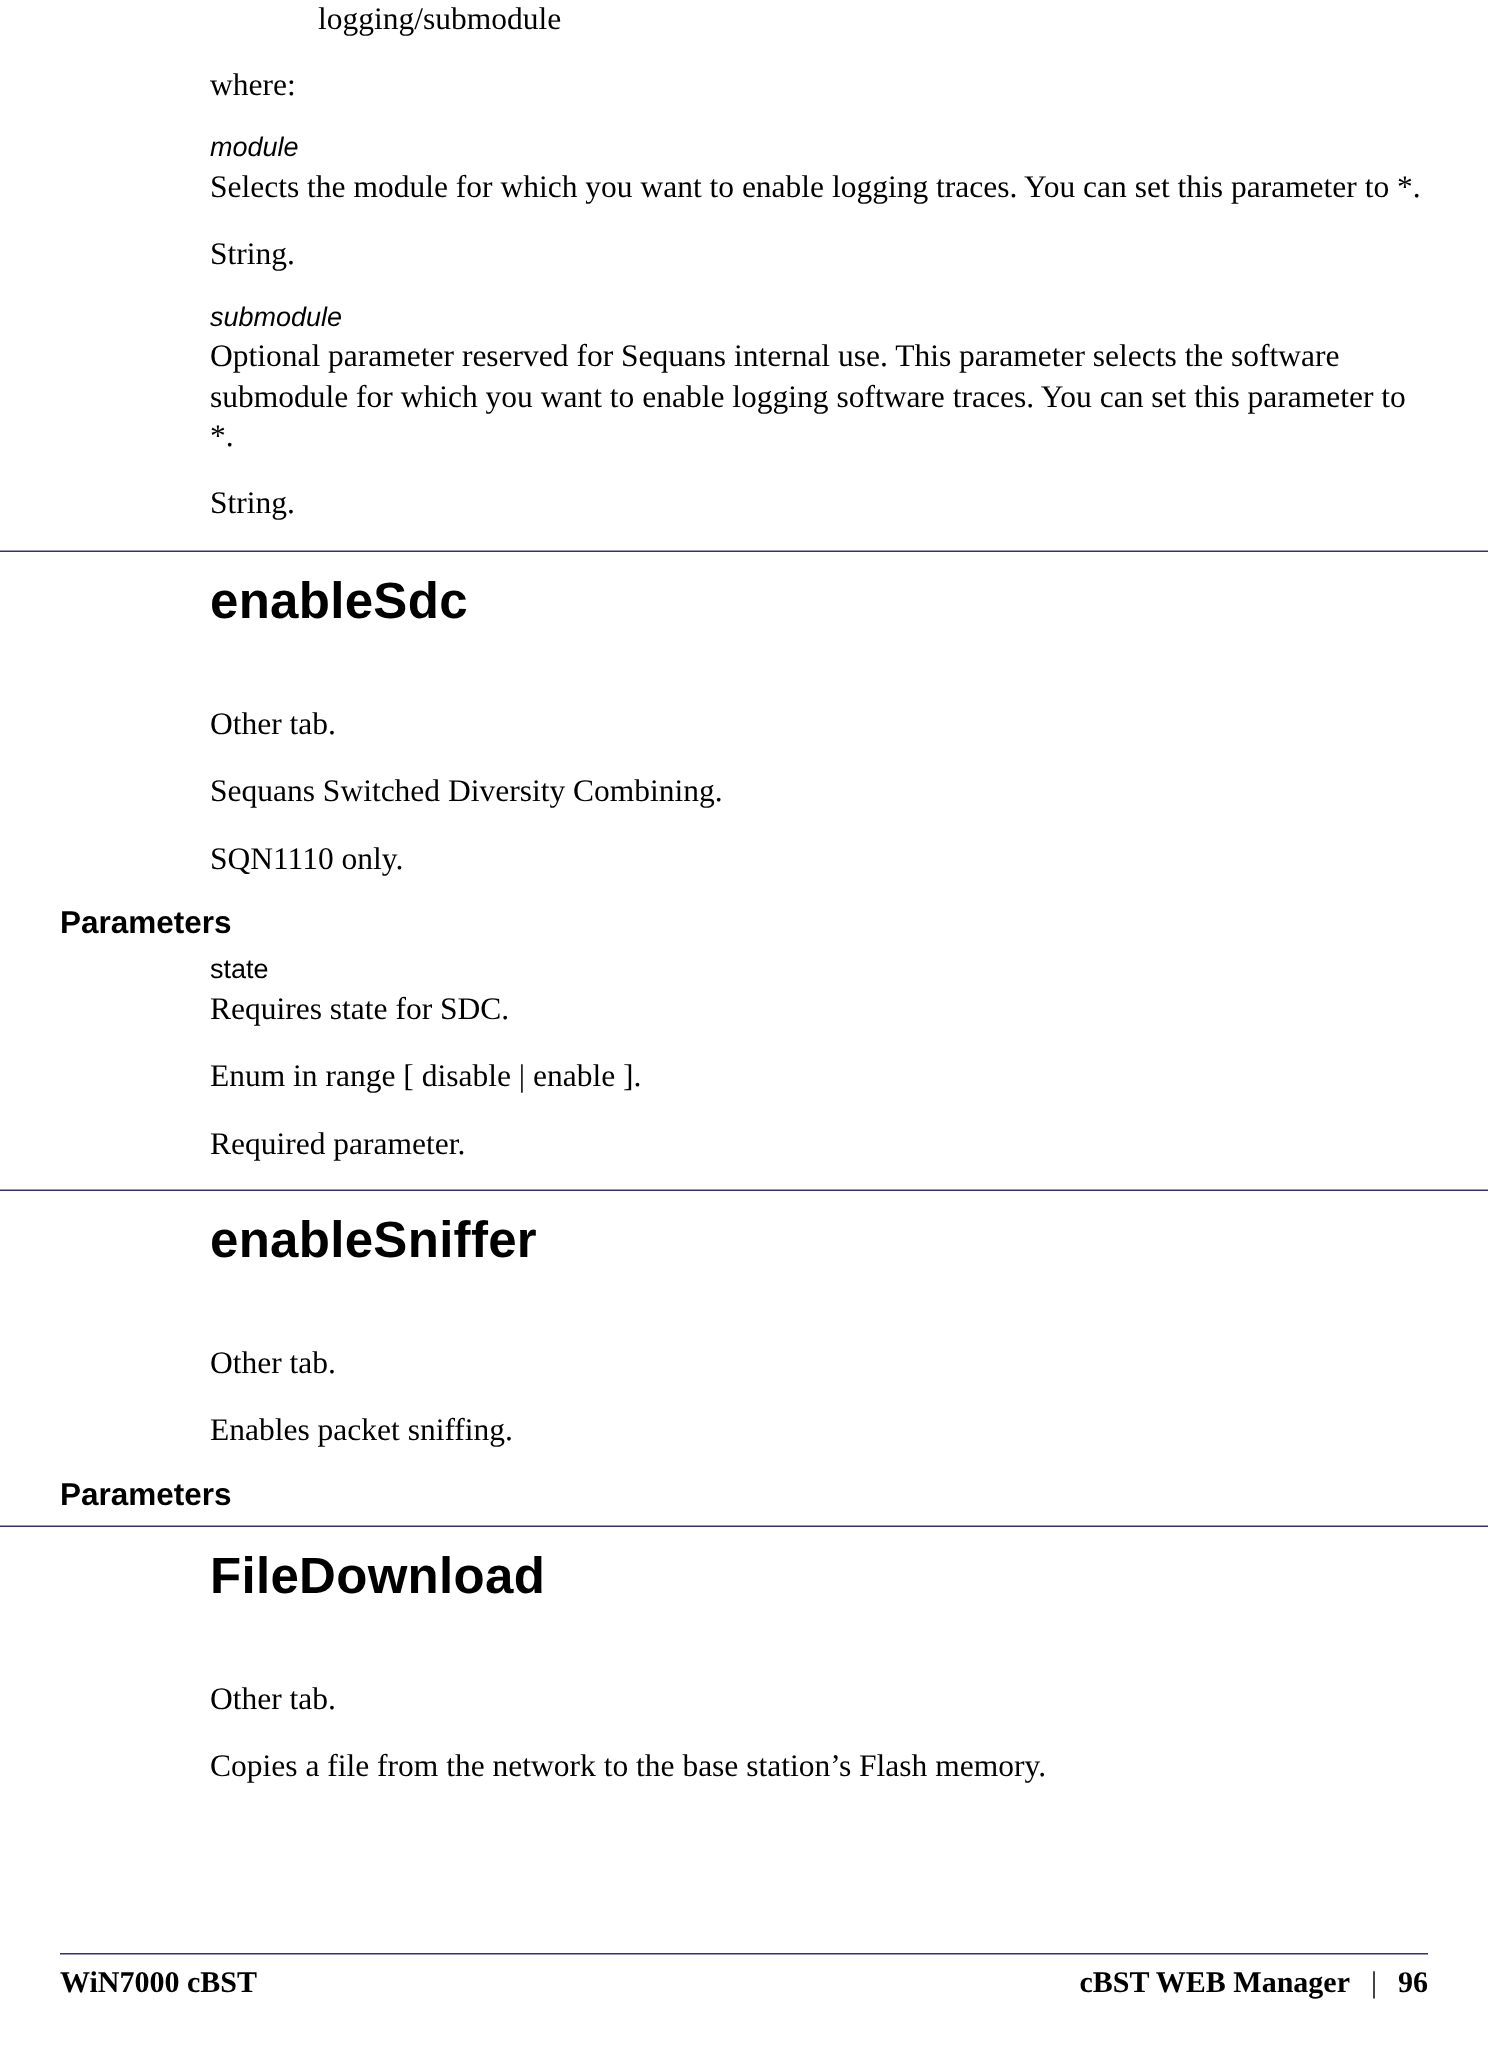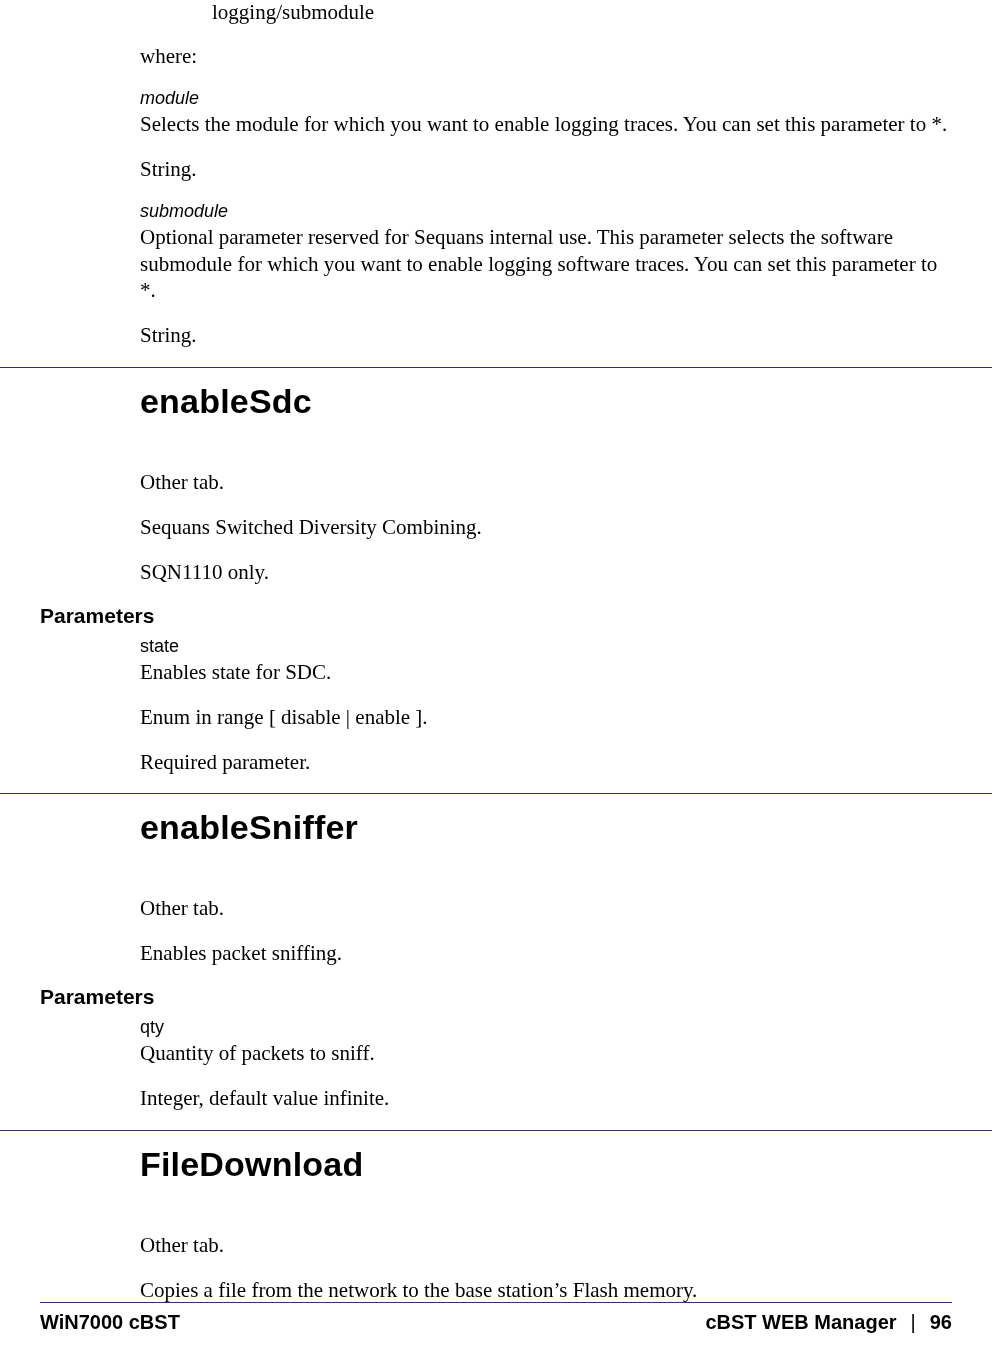--- a/index.html
+++ b/index.html
@@ -67,21 +67,21 @@
   }
   .section-gap-before { margin-top: 8px; }
   .section-gap-after { margin-bottom: 46px; }
   .footer {
     position: absolute;
     left: 40px;
     right: 40px;
     bottom: 30px;
     border-top: 1.6px solid #3b2e6f;
     padding-top: 8px;
-    font-family: Liberation Sans, sans-serif;
+    font-family: Liberation Serif, serif;
     font-weight: 700;
     font-size: 20px;
     display: flex;
     justify-content: space-between;
     align-items: center;
   }
   .footer-right {
     display: flex;
     align-items: center;
     gap: 14px;
@@ -118,38 +118,33 @@
     <h2 class="h2 section-gap-before section-gap-after">enableSdc</h2>
 
     <p class="para">Other tab.</p>
     <p class="para">Sequans Switched Diversity Combining.</p>
     <p class="para">SQN1110 only.</p>
 
     <div class="h3">Parameters</div>
 
     <div class="block" style="margin-bottom:10px;">
       <div class="param-name bold">state</div>
-      <div class="para" style="margin-bottom:18px;">Enables state for SDC.</div>
+      <div class="para" style="margin-bottom:18px;">Requires state for SDC.</div>
       <p class="para">Enum in range [ disable | enable ].</p>
       <p class="para">Required parameter.</p>
     </div>
 
     <hr class="rule">
     <h2 class="h2 section-gap-before section-gap-after">enableSniffer</h2>
 
     <p class="para">Other tab.</p>
     <p class="para">Enables packet sniffing.</p>
 
     <div class="h3">Parameters</div>
 
-    <div class="block" style="margin-bottom:10px;">
-      <div class="param-name bold">qty</div>
-      <div class="para" style="margin-bottom:18px;">Quantity of packets to sniff.</div>
-      <p class="para">Integer, default value infinite.</p>
-    </div>
 
     <hr class="rule">
     <h2 class="h2 section-gap-before section-gap-after">FileDownload</h2>
 
     <p class="para">Other tab.</p>
     <p class="para">Copies a file from the network to the base station’s Flash memory.</p>
 
   </div>
 
   <div class="footer">

